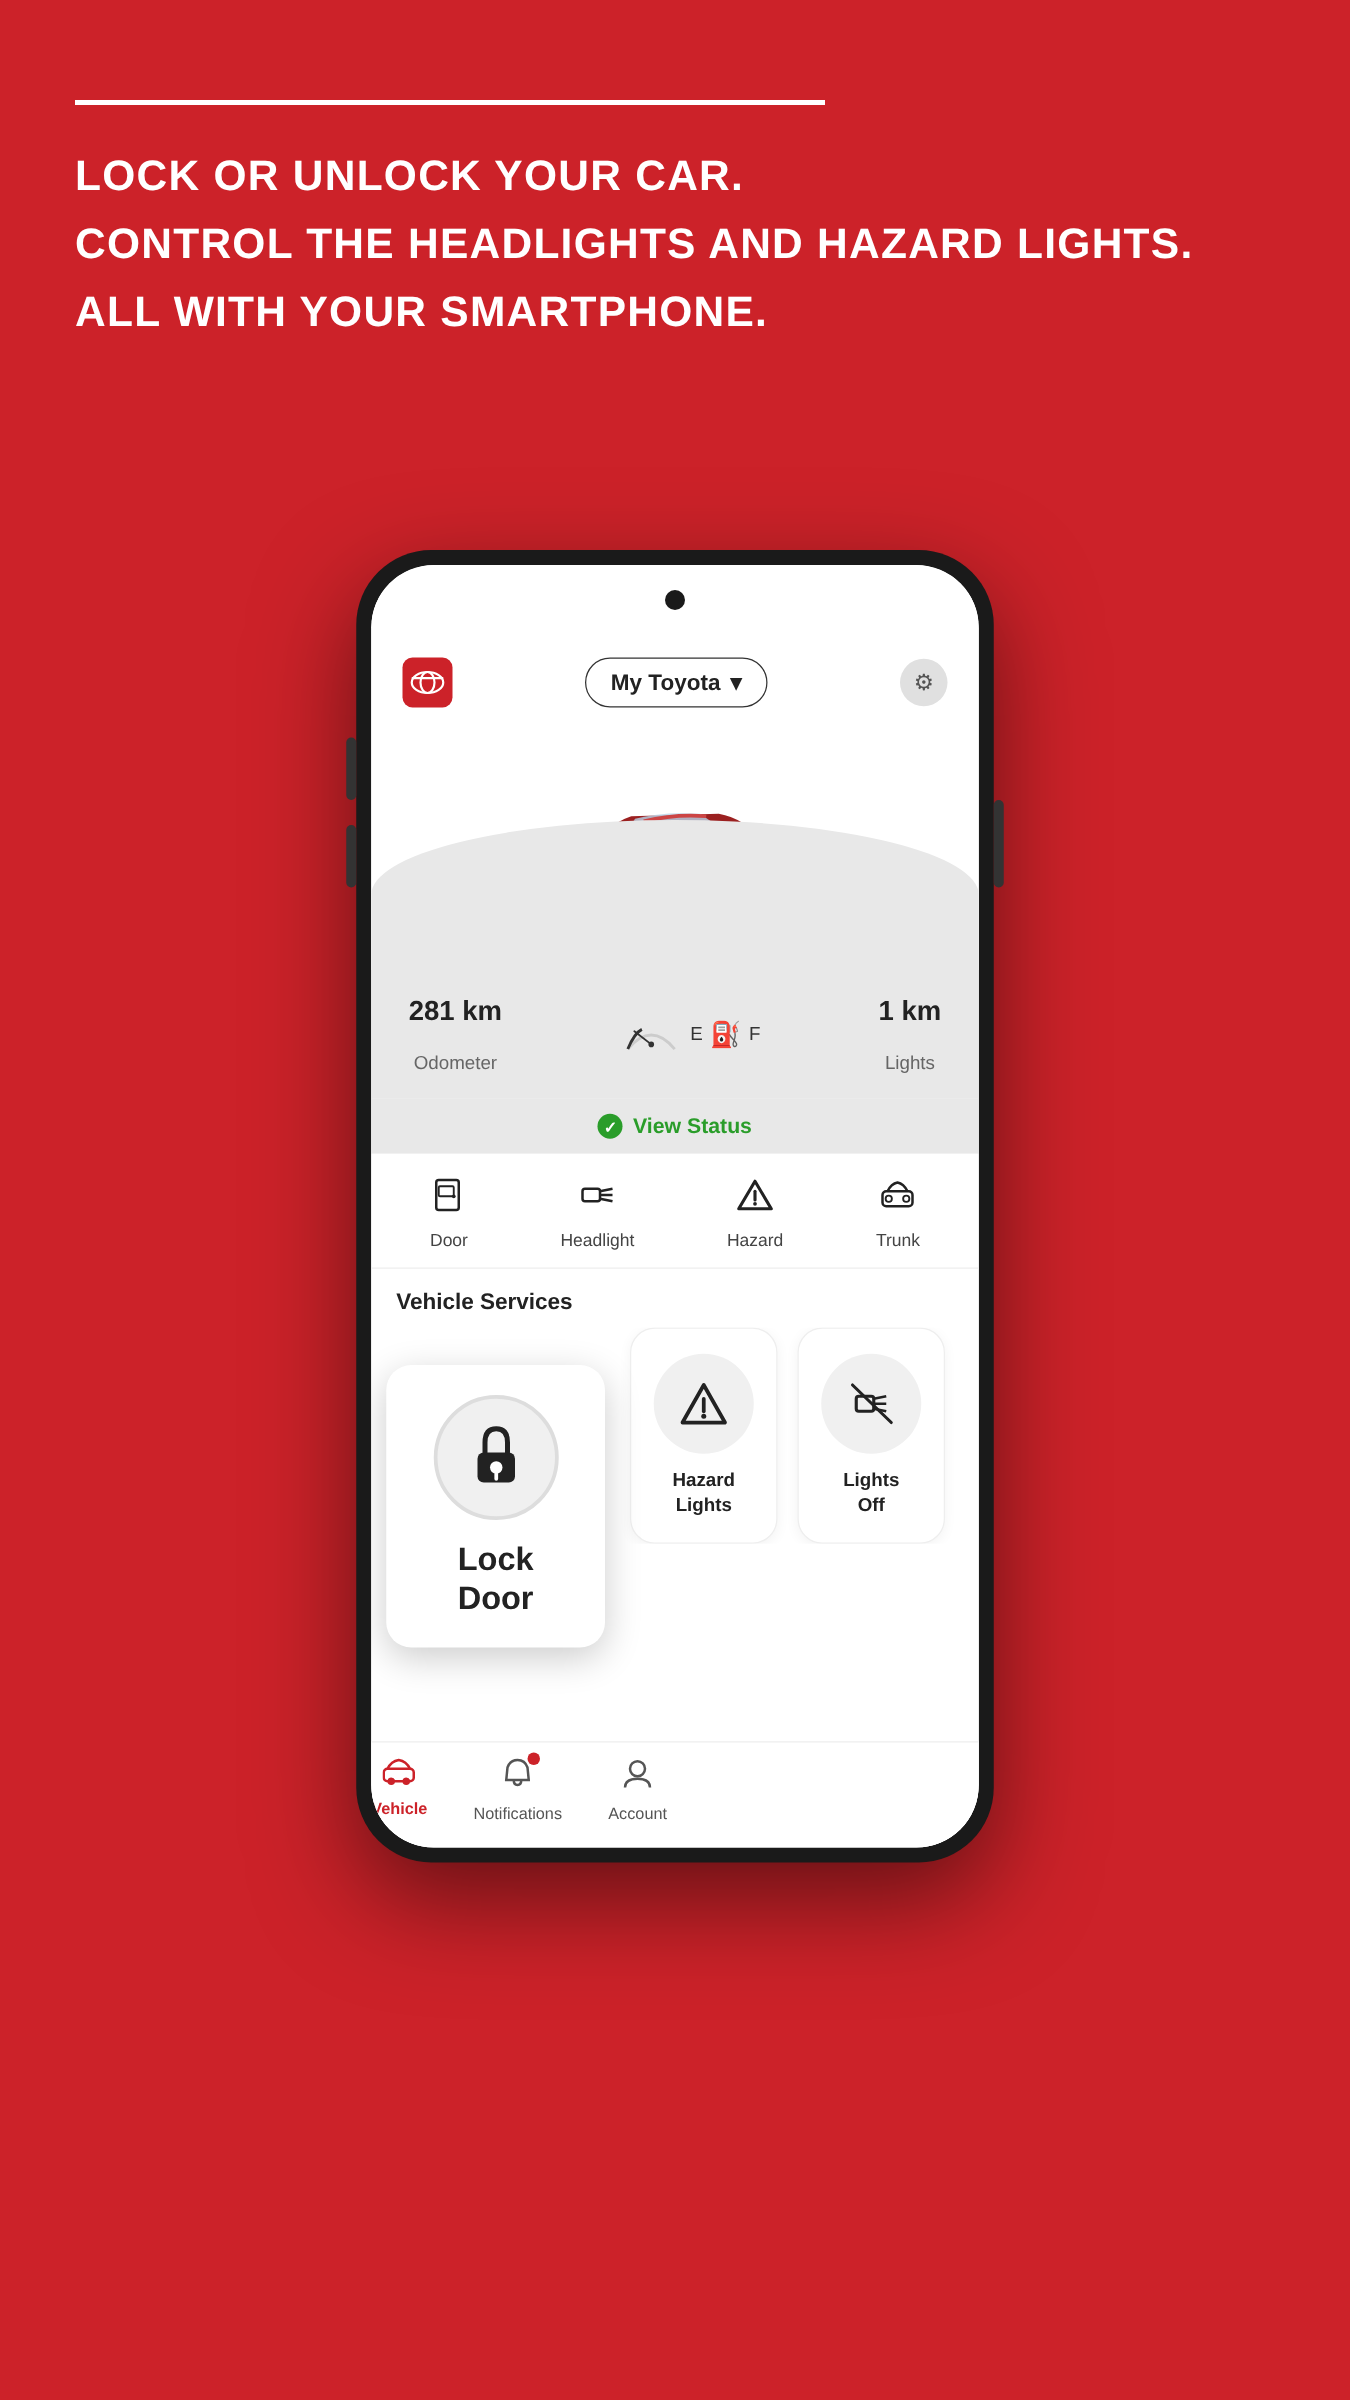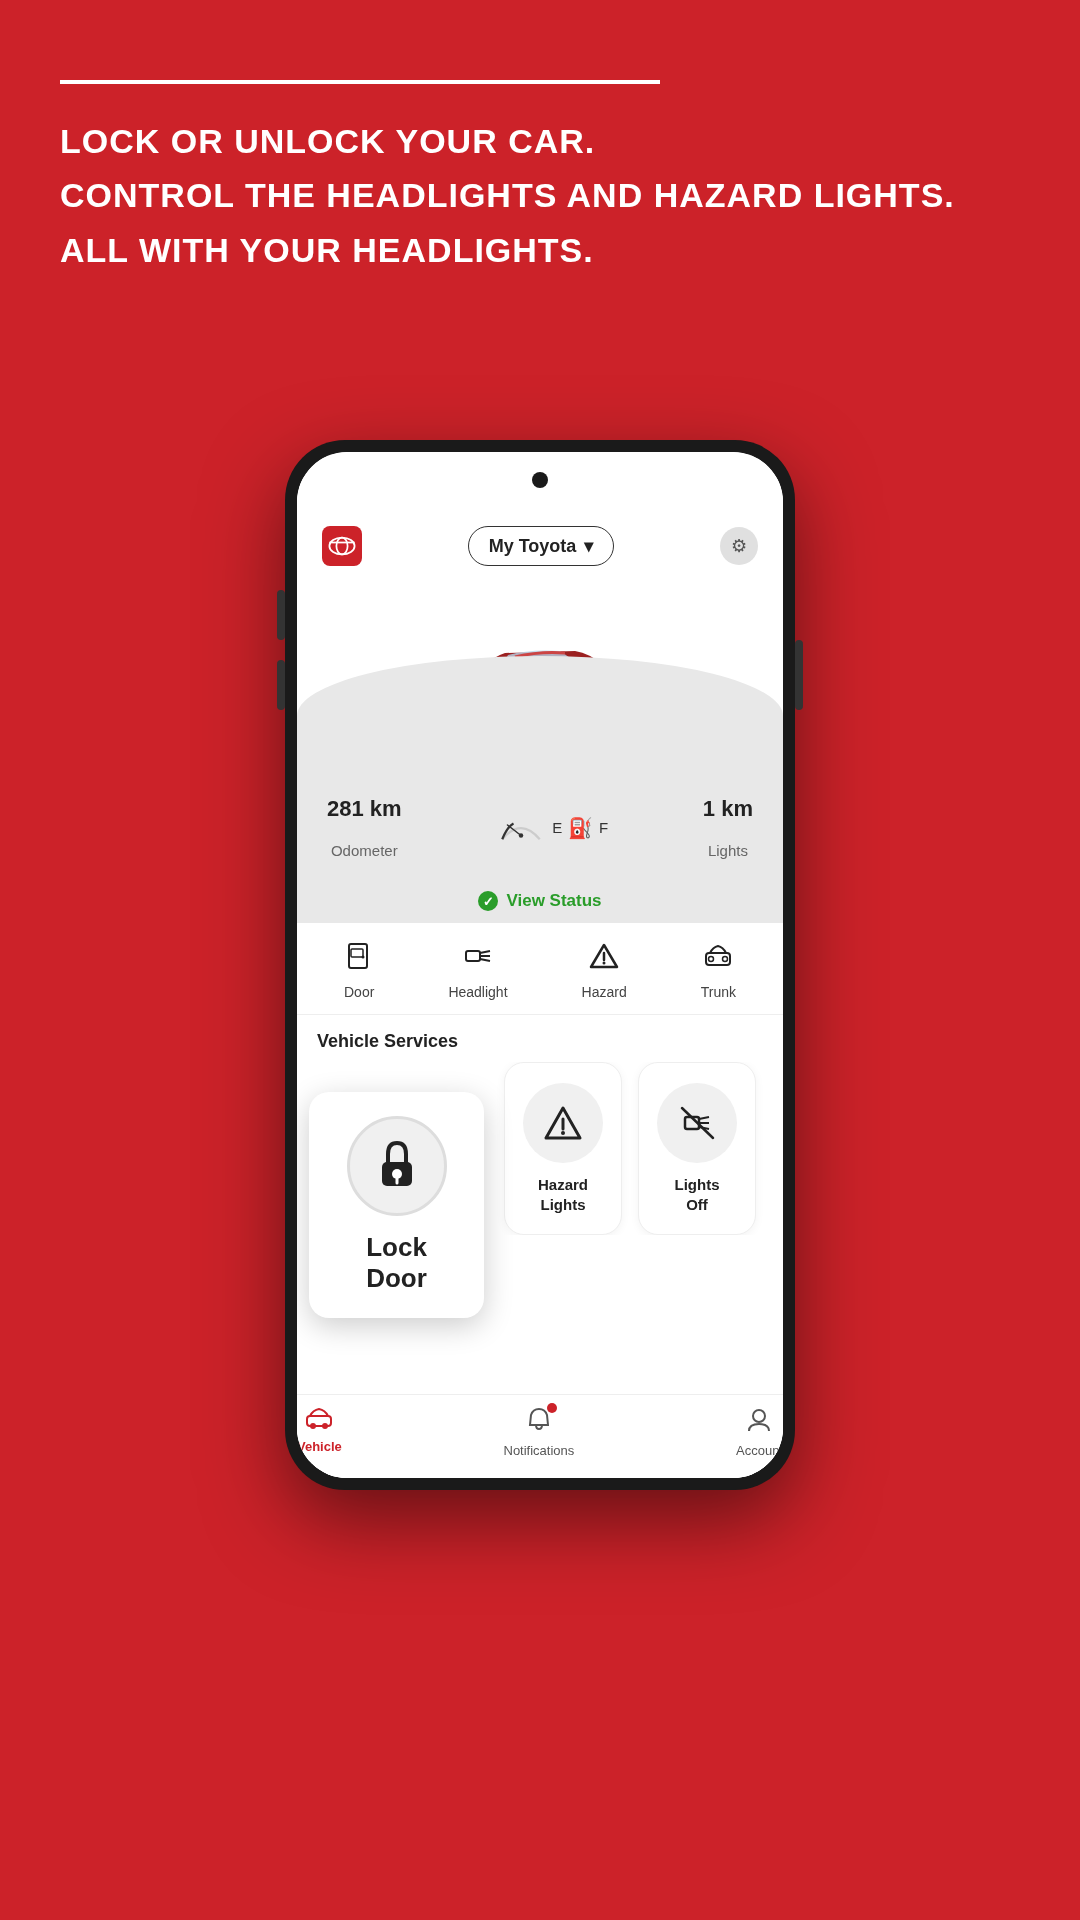--- a/index.html
+++ b/index.html
@@ -324,26 +324,27 @@
       color: #222;
       text-align: left;
       line-height: 1.2;
     }
 
     
     .bottom-nav {
       background: white;
       border-top: 1px solid #eee;
       display: flex;
-      justify-content: space-between;
+      justify-content: flex-start;
       padding: 12px 0 20px;
       position: absolute;
       bottom: 0;
       left: 0;
       right: 0;
+      gap: 37px;
     }
     .nav-item {
       display: flex;
       flex-direction: column;
       align-items: center;
       gap: 4px;
       cursor: pointer;
     }
     .nav-icon { font-size: 24px; color: #555; position: relative; }
     .nav-icon.active { color: #CC2229; }
@@ -365,21 +366,21 @@
     }
   </style>
 </head>
 <body>
 
 <div class="header-section">
   <div class="header-line"></div>
   <div class="subtitle">
     <div>LOCK OR UNLOCK YOUR CAR.</div>
     <div>CONTROL THE HEADLIGHTS AND HAZARD LIGHTS.</div>
-    <div>ALL WITH YOUR HEADLIGHTS.</div>
+    <div>ALL WITH YOUR SMARTPHONE.</div>
   </div>
 </div>
 
 <div class="phone-container">
   <div class="phone-frame">
 
     <div class="phone-btn-vol vol-up"></div>
     <div class="phone-btn-vol vol-down"></div>
     <div class="power-btn"></div>
 

